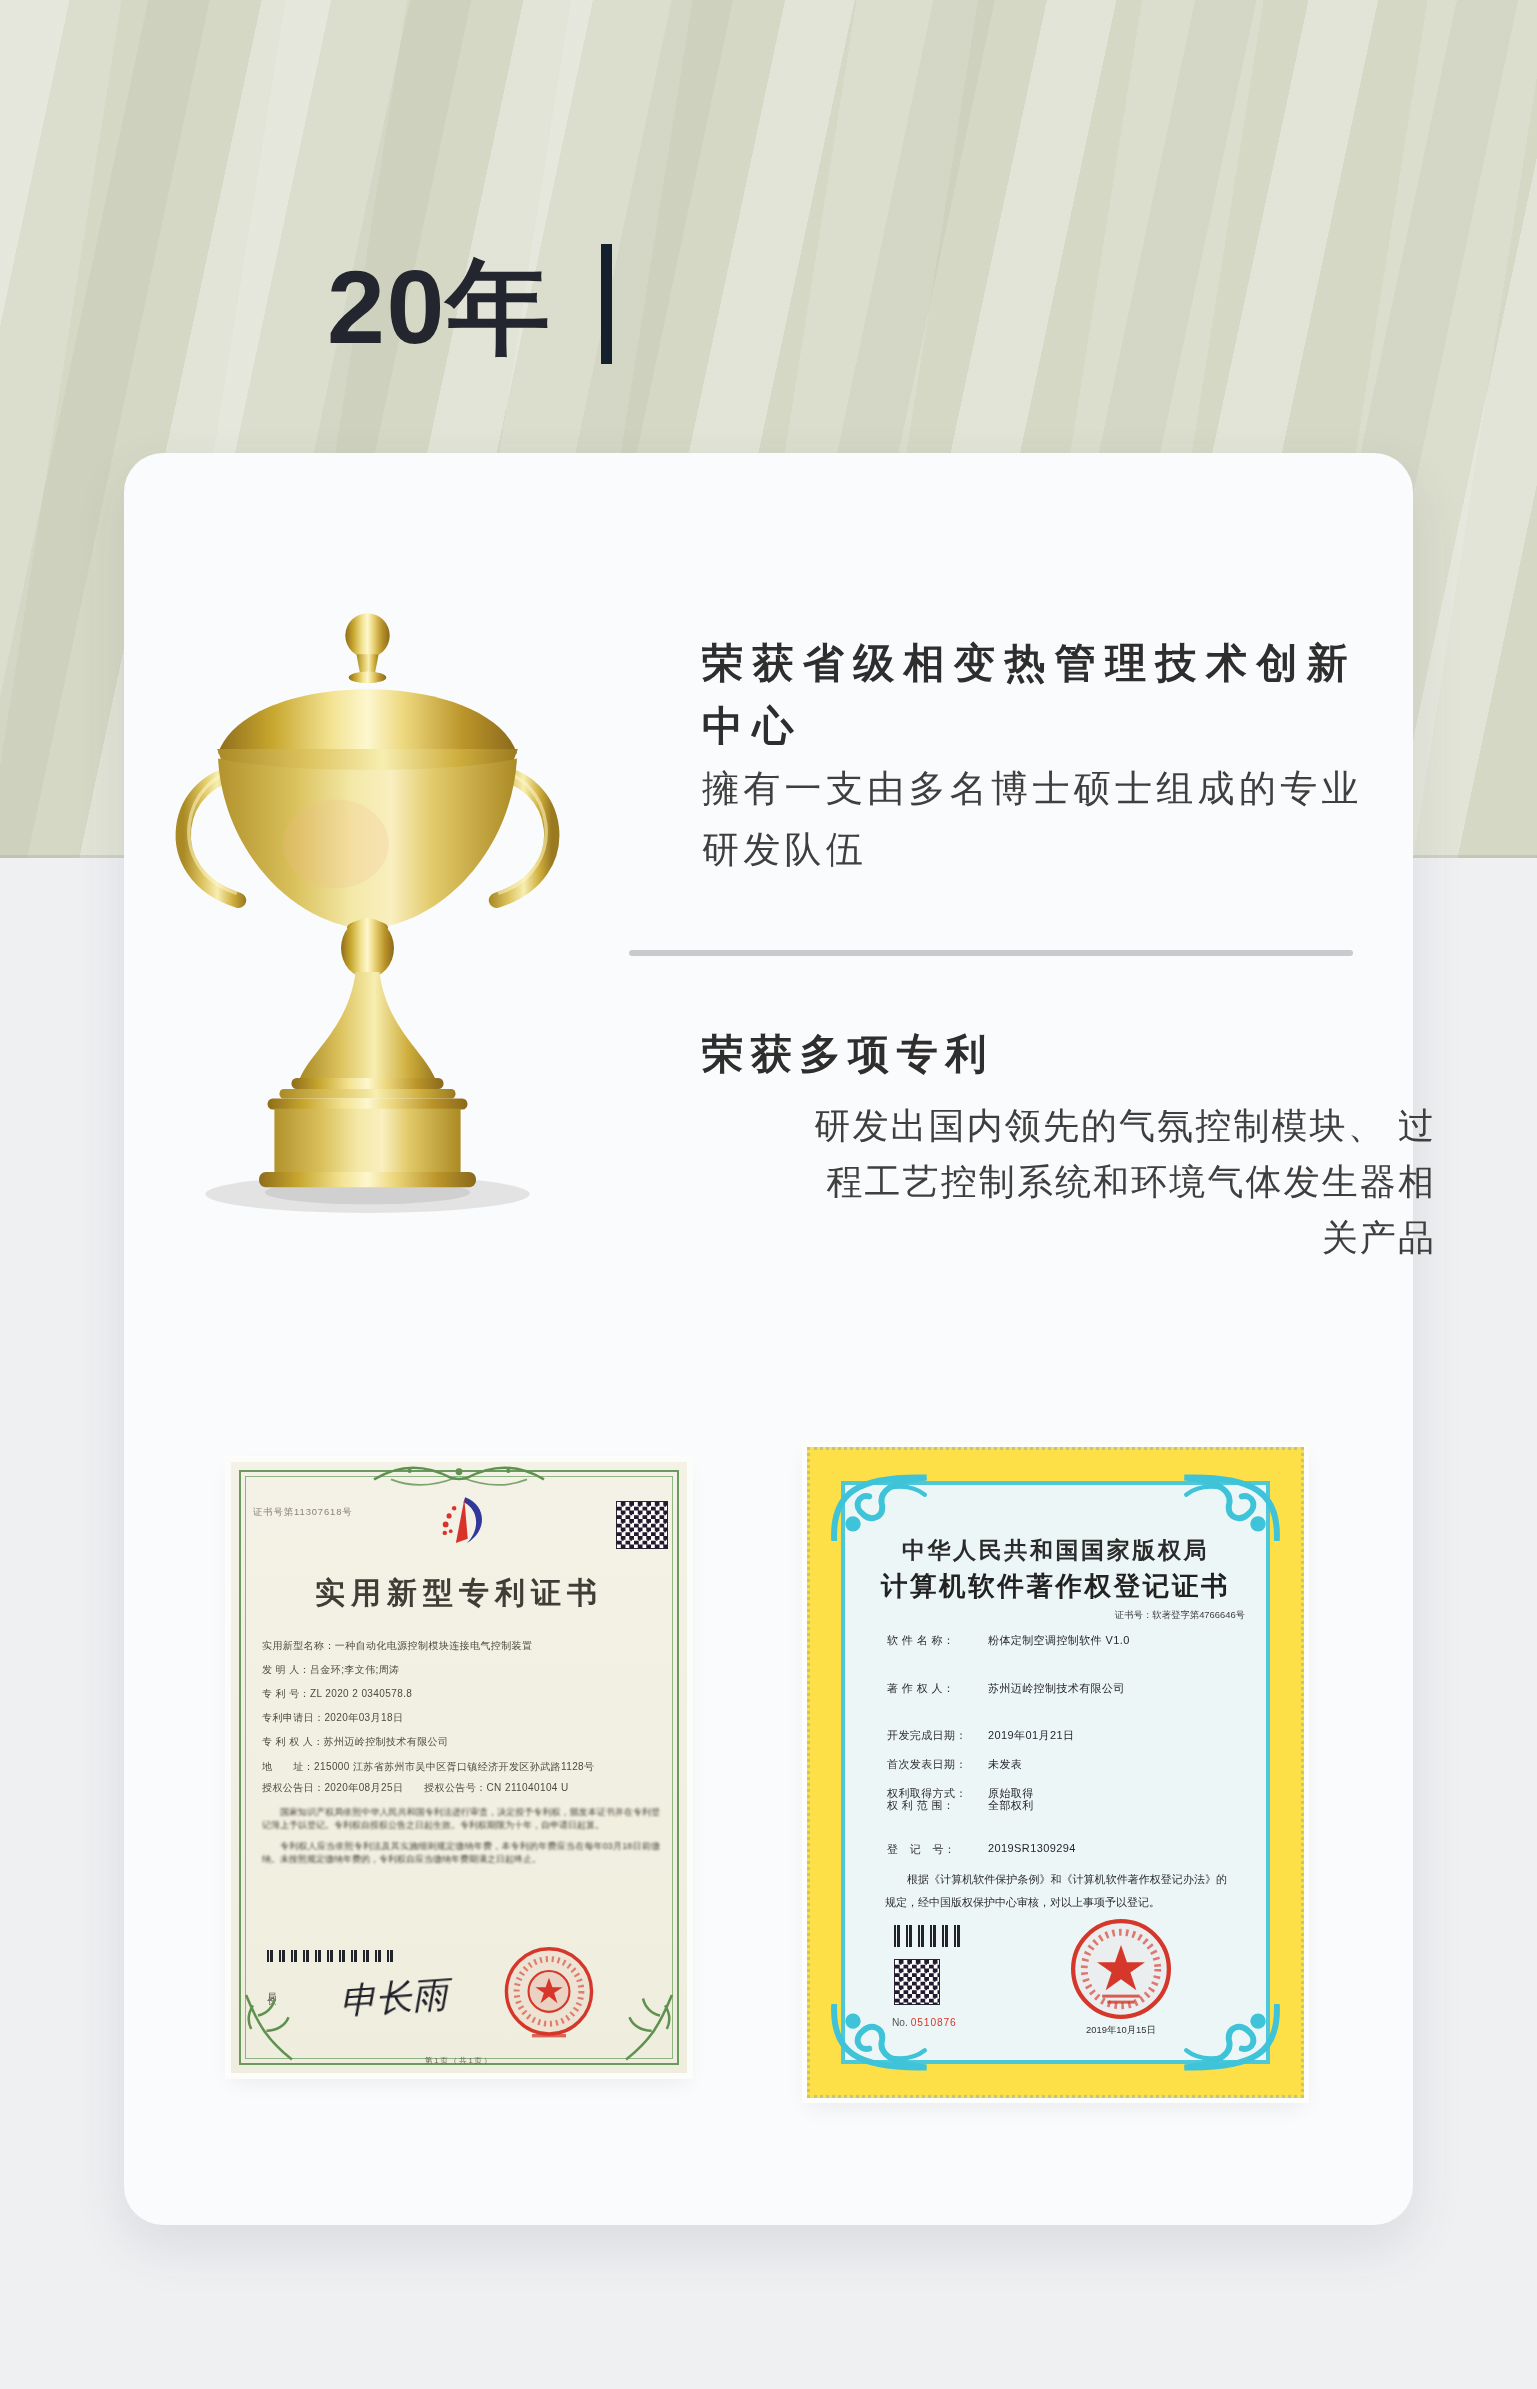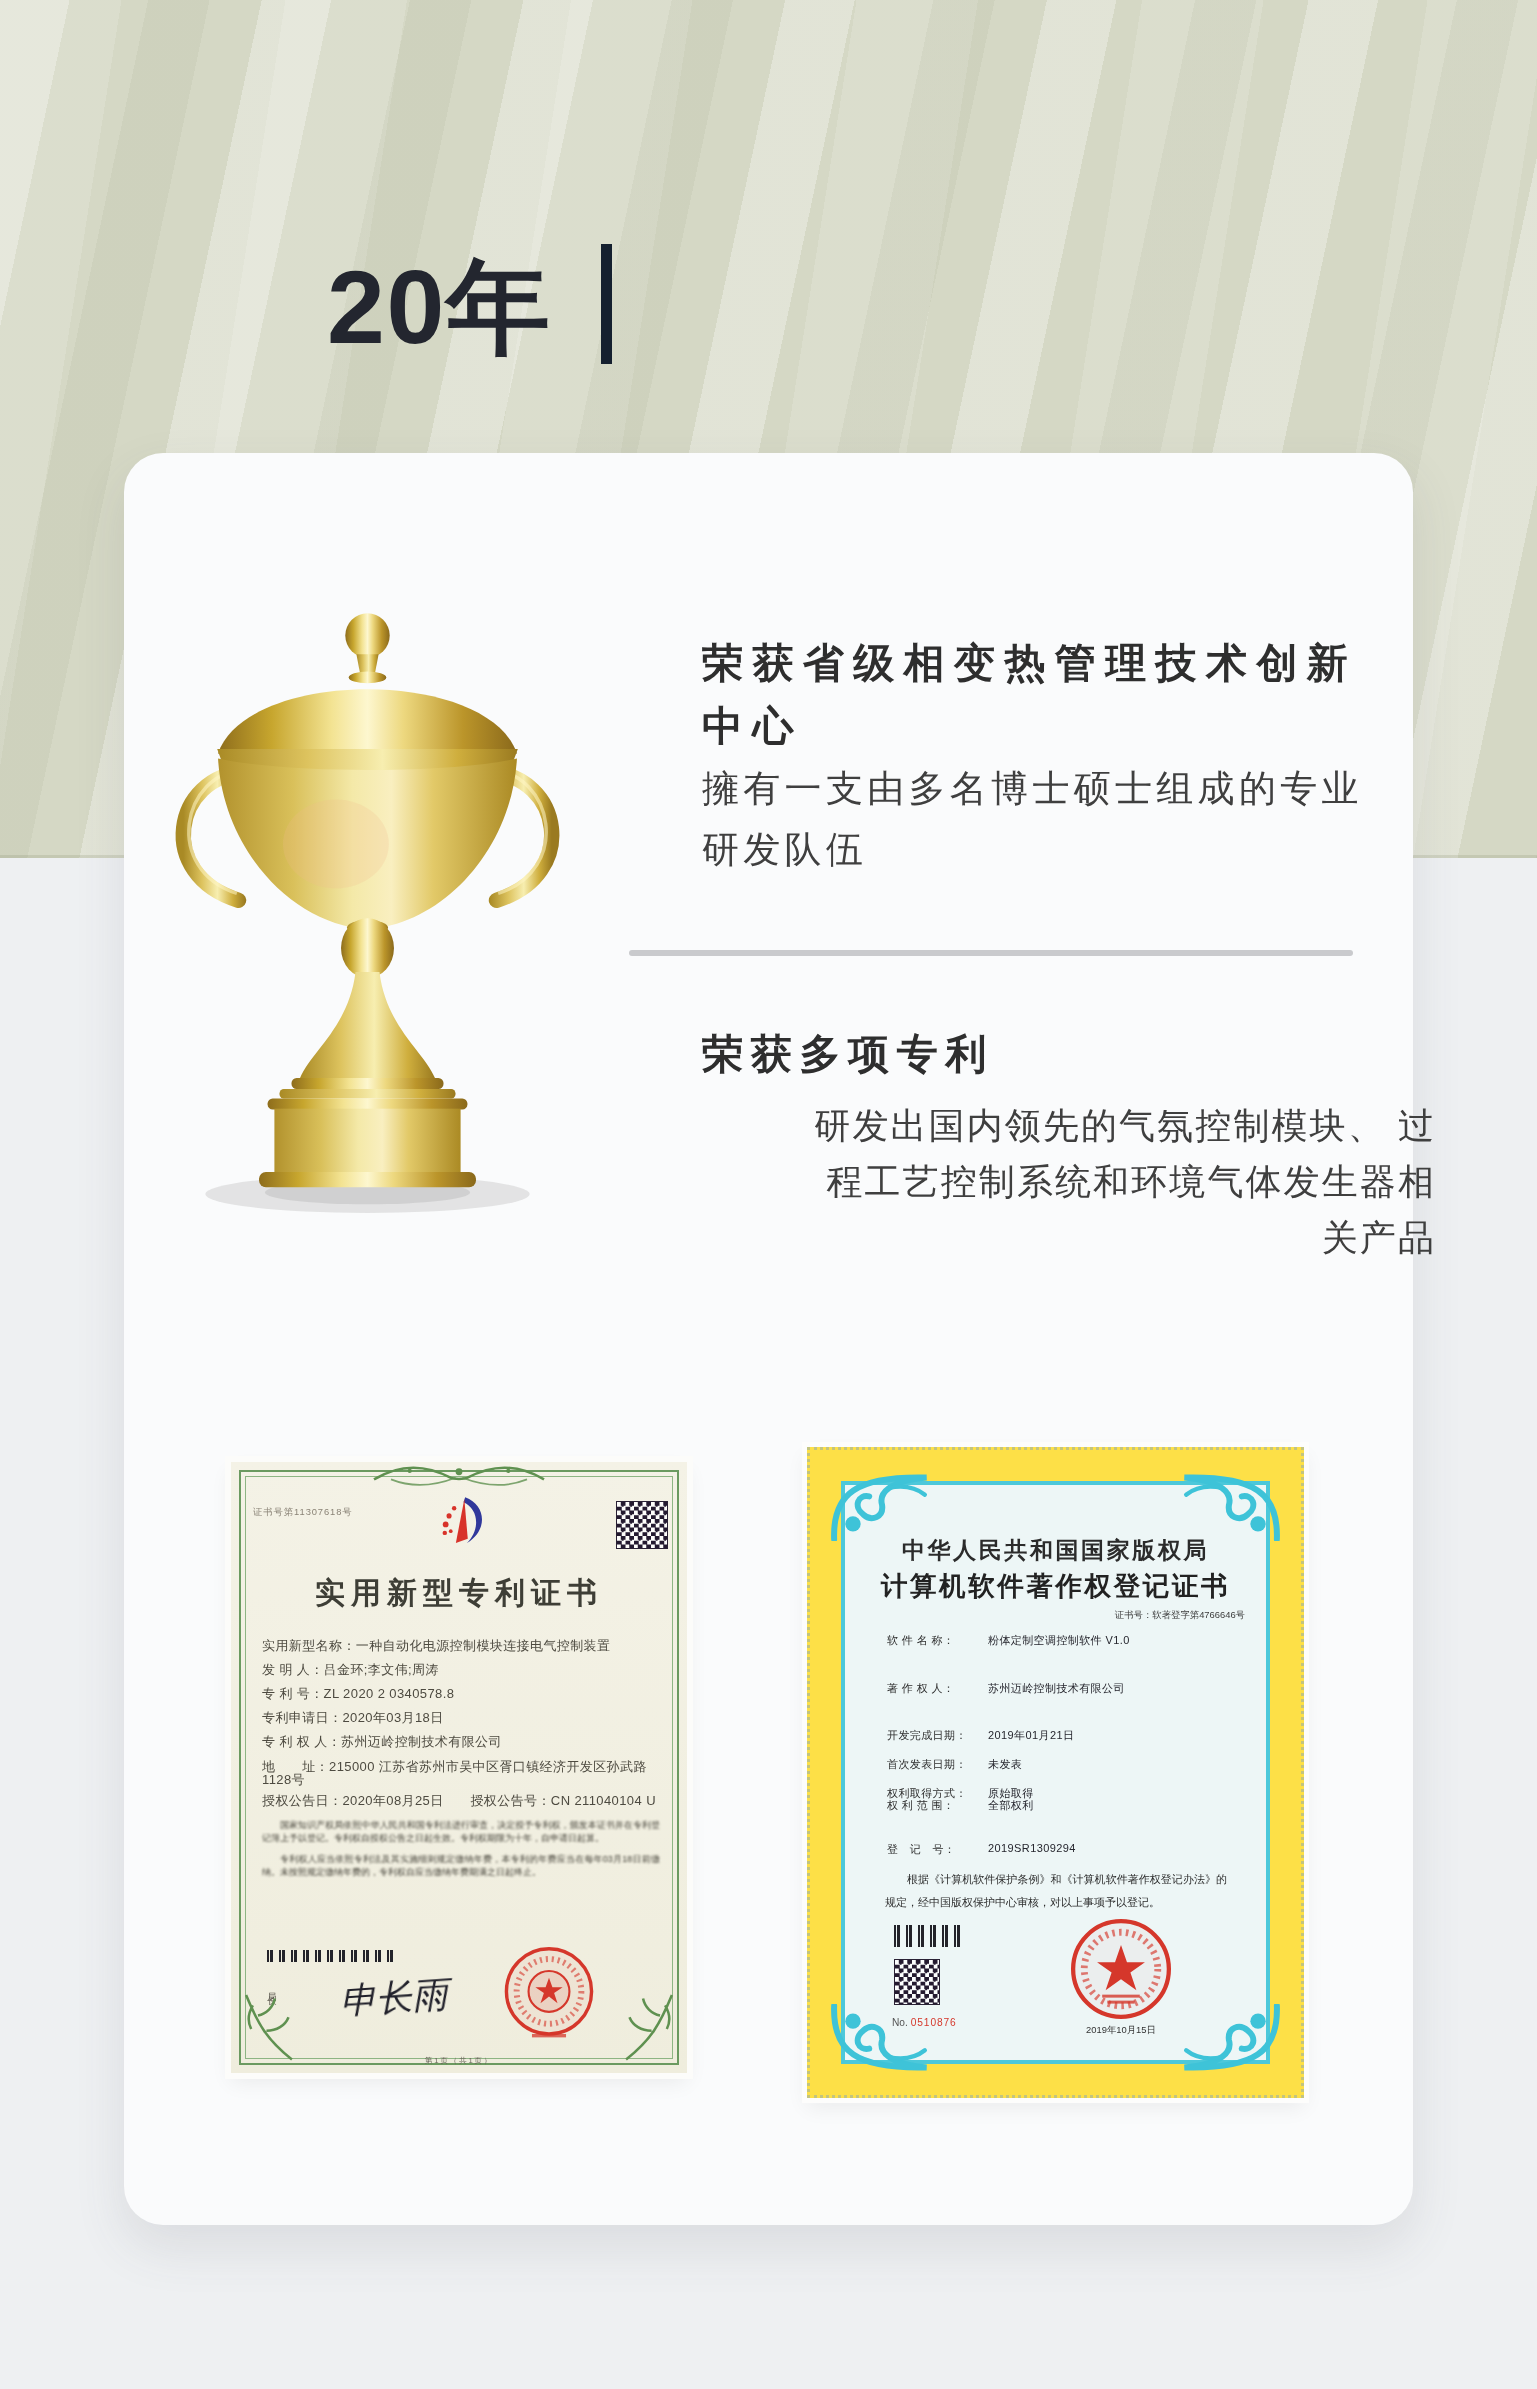--- a/index.html
+++ b/index.html
@@ -45,21 +45,21 @@
   .cert-patent{position:absolute;left:231px;top:1462px;width:456px;height:611px;
       background:linear-gradient(180deg,#f4f2e6,#efeddd);box-shadow:0 0 0 6px #fcfcfa,0 8.5px 20.5px rgba(0,0,0,.07);}
   .cp-border{position:absolute;inset:7.7px;border:2.6px solid var(--cert-green,#6b9a60);}
   .cp-border2{position:absolute;inset:13.7px;border:0.9px solid #8db583;}
   .cp-certno{position:absolute;left:22px;top:44px;font-size:9.4px;color:#8a8376;letter-spacing:0.9px;}
   .cp-logo{position:absolute;left:207px;top:31px;width:51px;height:56px;}
   .cp-qr{position:absolute;right:19px;top:39px;width:50px;height:46px;}
   .cp-title{position:absolute;left:0;top:111px;width:100%;text-align:center;font-family:"Liberation Serif",serif;
             font-size:30px;font-weight:700;letter-spacing:6px;color:#3e3e36;}
   .cp-lines{position:absolute;left:31px;top:178px;width:398px;}
-  .cp-lines .ln{font-size:13px;line-height:11px;color:#4d4a40;margin-bottom:13px;letter-spacing:0.4px;}
+  .cp-lines .ln{font-size:10px;line-height:11px;color:#4d4a40;margin-bottom:13px;letter-spacing:0.4px;}
   .cp-lines .ln.addr{margin-bottom:8.5px;line-height:13px;}
   .cp-lines .para{font-size:9px;line-height:13px;color:#403e35;text-align:justify;text-indent:2em;margin-top:8.5px;}
   .cp-barcode{position:absolute;left:36px;top:488px;width:132px;height:12px;}
   .cp-role{position:absolute;left:34px;top:523px;writing-mode:vertical-rl;font-size:9.4px;letter-spacing:3.4px;color:#57534a;}
   .cp-sign{position:absolute;left:109px;top:512px;font-family:"Liberation Serif",serif;font-style:italic;font-size:36px;color:#20202a;transform:rotate(-4deg);}
   .cp-seal{position:absolute;left:270px;top:480px;width:96px;height:109px;}
   .cp-footer{position:absolute;left:0;bottom:6.8px;width:100%;text-align:center;font-size:7.7px;color:#6b675c;letter-spacing:1.7px;}
   .sprig{position:absolute;width:56px;height:73px;bottom:10.2px;}
   .sprig.l{left:10.2px;}
   .sprig.r{right:10.2px;transform:scaleX(-1);}

